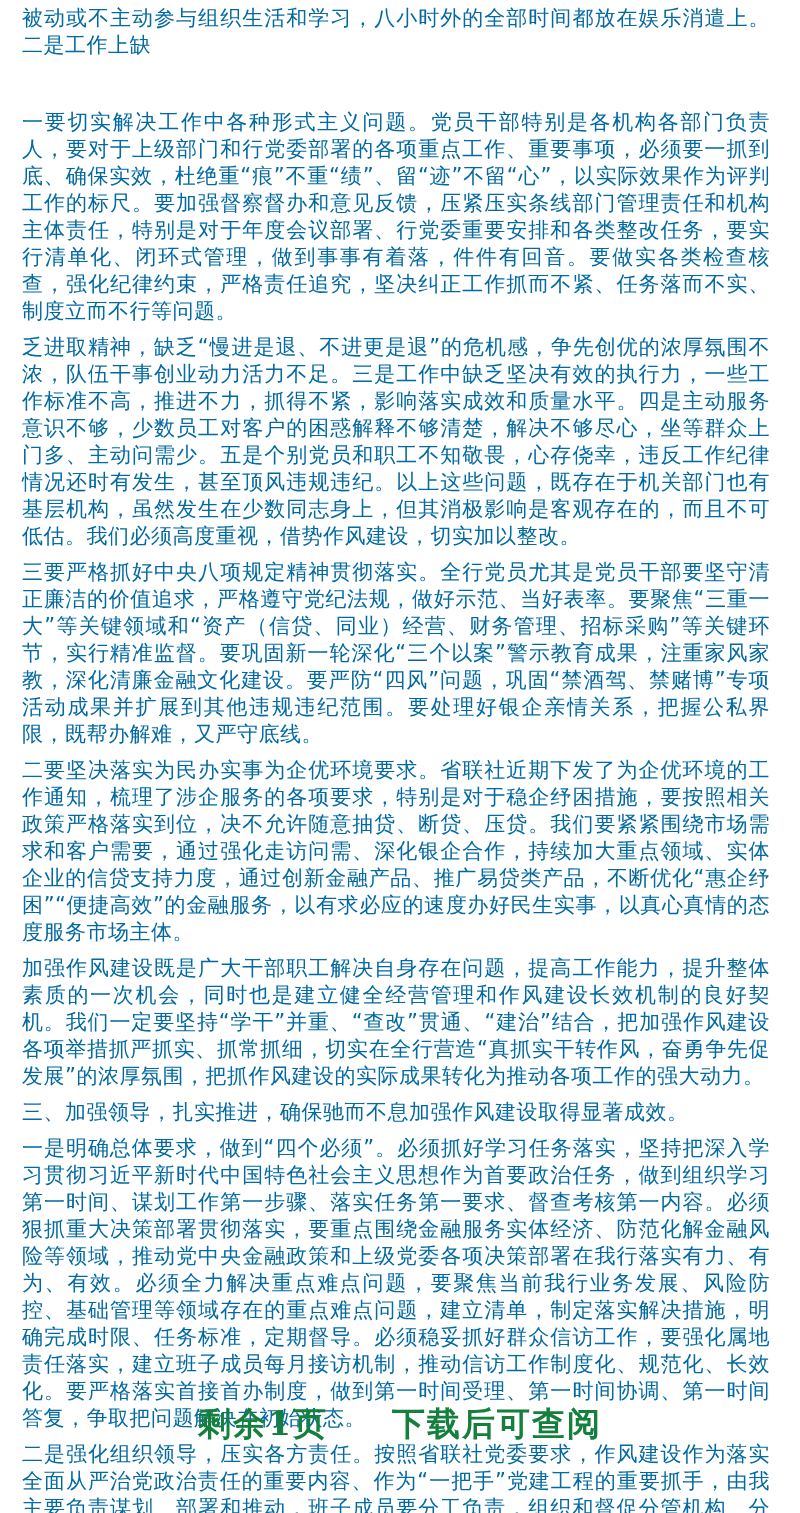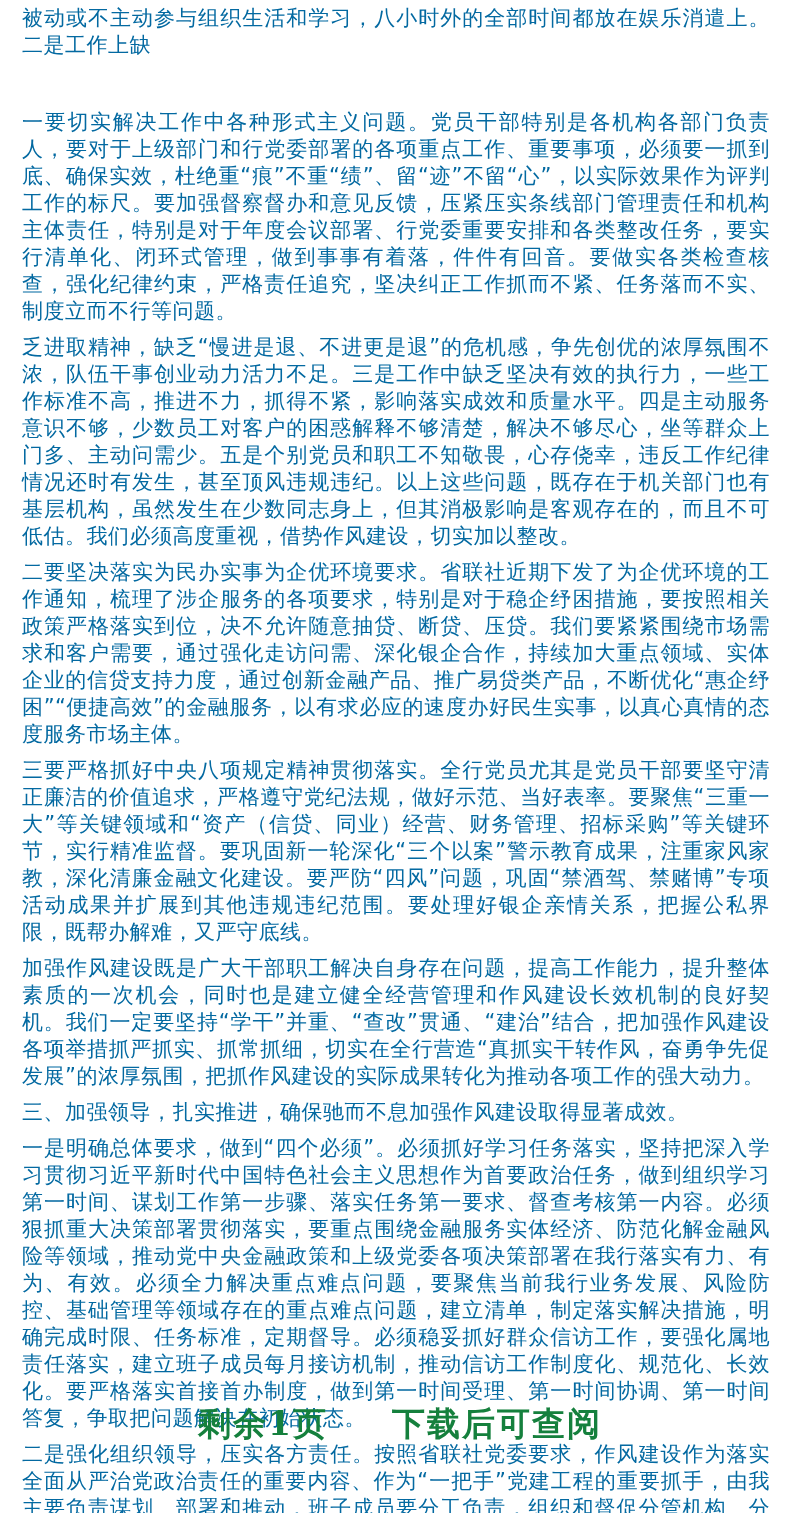--- a/index.html
+++ b/index.html
@@ -50,22 +50,22 @@
   }
 </style>
 </head>
 <body>
 
 <div class="page">
   <div class="content">
     <p class="para partial-top">被动或不主动参与组织生活和学习，八小时外的全部时间都放在娱乐消遣上。二是工作上缺</p>
     <p class="para">一要切实解决工作中各种形式主义问题。党员干部特别是各机构各部门负责人，要对于上级部门和行党委部署的各项重点工作、重要事项，必须要一抓到底、确保实效，杜绝重“痕”不重“绩”、留“迹”不留“心”，以实际效果作为评判工作的标尺。要加强督察督办和意见反馈，压紧压实条线部门管理责任和机构主体责任，特别是对于年度会议部署、行党委重要安排和各类整改任务，要实行清单化、闭环式管理，做到事事有着落，件件有回音。要做实各类检查核查，强化纪律约束，严格责任追究，坚决纠正工作抓而不紧、任务落而不实、制度立而不行等问题。</p>
     <p class="para">乏进取精神，缺乏“慢进是退、不进更是退”的危机感，争先创优的浓厚氛围不浓，队伍干事创业动力活力不足。三是工作中缺乏坚决有效的执行力，一些工作标准不高，推进不力，抓得不紧，影响落实成效和质量水平。四是主动服务意识不够，少数员工对客户的困惑解释不够清楚，解决不够尽心，坐等群众上门多、主动问需少。五是个别党员和职工不知敬畏，心存侥幸，违反工作纪律情况还时有发生，甚至顶风违规违纪。以上这些问题，既存在于机关部门也有基层机构，虽然发生在少数同志身上，但其消极影响是客观存在的，而且不可低估。我们必须高度重视，借势作风建设，切实加以整改。</p>
+    <p class="para">三要严格抓好中央八项规定精神贯彻落实。全行党员尤其是党员干部要坚守清正廉洁的价值追求，严格遵守党纪法规，做好示范、当好表率。要聚焦“三重一大”等关键领域和“资产（信贷、同业）经营、财务管理、招标采购”等关键环节，实行精准监督。要巩固新一轮深化“三个以案”警示教育成果，注重家风家教，深化清廉金融文化建设。要严防“四风”问题，巩固“禁酒驾、禁赌博”专项活动成果并扩展到其他违规违纪范围。要处理好银企亲情关系，把握公私界限，既帮办解难，又严守底线。</p>
     <p class="para">二要坚决落实为民办实事为企优环境要求。省联社近期下发了为企优环境的工作通知，梳理了涉企服务的各项要求，特别是对于稳企纾困措施，要按照相关政策严格落实到位，决不允许随意抽贷、断贷、压贷。我们要紧紧围绕市场需求和客户需要，通过强化走访问需、深化银企合作，持续加大重点领域、实体企业的信贷支持力度，通过创新金融产品、推广易贷类产品，不断优化“惠企纾困”“便捷高效”的金融服务，以有求必应的速度办好民生实事，以真心真情的态度服务市场主体。</p>
-    <p class="para">三要严格抓好中央八项规定精神贯彻落实。全行党员尤其是党员干部要坚守清正廉洁的价值追求，严格遵守党纪法规，做好示范、当好表率。要聚焦“三重一大”等关键领域和“资产（信贷、同业）经营、财务管理、招标采购”等关键环节，实行精准监督。要巩固新一轮深化“三个以案”警示教育成果，注重家风家教，深化清廉金融文化建设。要严防“四风”问题，巩固“禁酒驾、禁赌博”专项活动成果并扩展到其他违规违纪范围。要处理好银企亲情关系，把握公私界限，既帮办解难，又严守底线。</p>
     <p class="para">加强作风建设既是广大干部职工解决自身存在问题，提高工作能力，提升整体素质的一次机会，同时也是建立健全经营管理和作风建设长效机制的良好契机。我们一定要坚持“学干”并重、“查改”贯通、“建治”结合，把加强作风建设各项举措抓严抓实、抓常抓细，切实在全行营造“真抓实干转作风，奋勇争先促发展”的浓厚氛围，把抓作风建设的实际成果转化为推动各项工作的强大动力。</p>
     <p class="para">三、加强领导，扎实推进，确保驰而不息加强作风建设取得显著成效。</p>
     <p class="para">一是明确总体要求，做到“四个必须”。必须抓好学习任务落实，坚持把深入学习贯彻习近平新时代中国特色社会主义思想作为首要政治任务，做到组织学习第一时间、谋划工作第一步骤、落实任务第一要求、督查考核第一内容。必须狠抓重大决策部署贯彻落实，要重点围绕金融服务实体经济、防范化解金融风险等领域，推动党中央金融政策和上级党委各项决策部署在我行落实有力、有为、有效。必须全力解决重点难点问题，要聚焦当前我行业务发展、风险防控、基础管理等领域存在的重点难点问题，建立清单，制定落实解决措施，明确完成时限、任务标准，定期督导。必须稳妥抓好群众信访工作，要强化属地责任落实，建立班子成员每月接访机制，推动信访工作制度化、规范化、长效化。要严格落实首接首办制度，做到第一时间受理、第一时间协调、第一时间答复，争取把问题解决在初始状态。</p>
     <p class="para">二是强化组织领导，压实各方责任。按照省联社党委要求，作风建设作为落实全面从严治党政治责任的重要内容、作为“一把手”党建工程的重要抓手，由我主要负责谋划、部署和推动，班子成员要分工负责，组织和督促分管机构、分管部室开展工作。党委办公室负责作风建设</p>
   </div>
 
   <div class="preview-footer">
     <span>剩余1页</span><span class="hint-gap"></span><span>下载后可查阅</span>
   </div>
 </div>

